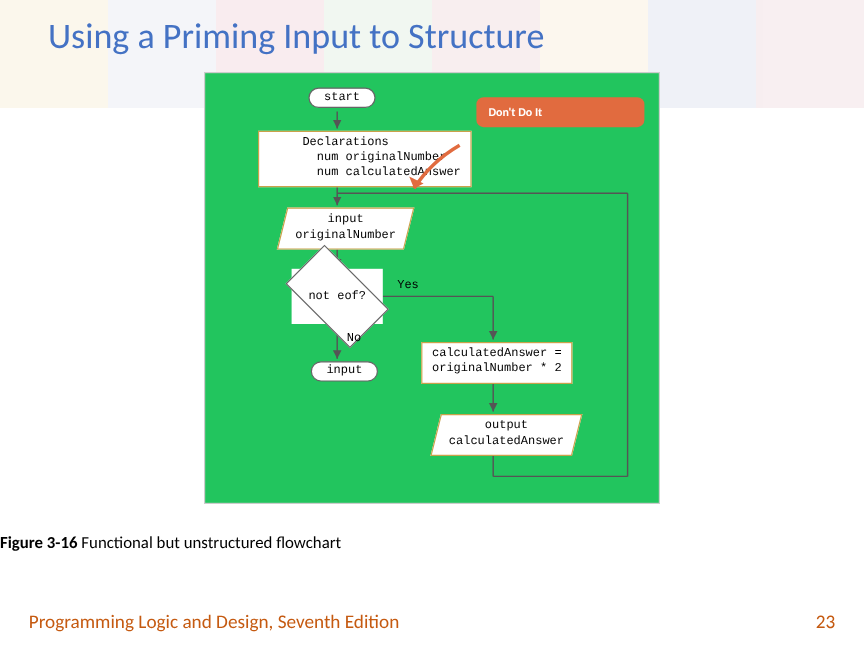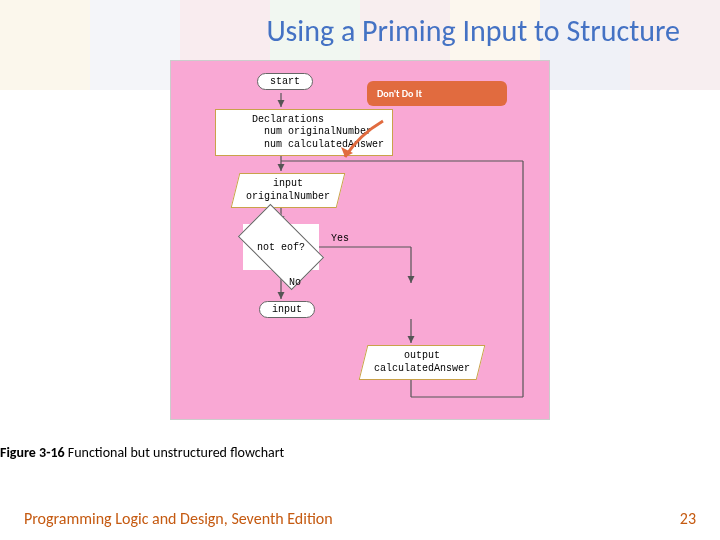--- a/index.html
+++ b/index.html
@@ -1,22 +1,22 @@
 <!DOCTYPE html>
 <html><head>
 <meta charset="utf-8">
 <style>
   * { box-sizing: border-box; margin: 0; padding: 0; }
   body { width: 720px; height: 540px; background: #fff; font-family: Calibri, Arial, sans-serif; position: relative; overflow: hidden; }
   .bg-stripes { position: absolute; top: 0; left: 0; right: 0; height: 90px; display: flex; opacity: 0.08; }
   .bg-stripes div { flex: 1; }
   .s1{background:#d0a020}.s2{background:#8090c0}.s3{background:#c02040}.s4{background:#60a060}.s5{background:#b03040}.s6{background:#e0a030}.s7{background:#4060a0}.s8{background:#a03050}
-  .title { color: #4472C4; font-size: 30px; font-weight: 400; text-align: right; padding: 12px 40px 8px; line-height: 1.25; position: relative; }
+  .title { color: #4472C4; font-size: 30px; font-weight: 400; text-align: left; padding: 12px 40px 8px; line-height: 1.25; position: relative; }
   .figure-wrap { display: flex; justify-content: center; margin-top: 2px; }
-  .figure { width: 380px; height: 360px; border: 1px solid #ccc; position: relative; background: #f9a8d4; }
+  .figure { width: 380px; height: 360px; border: 1px solid #ccc; position: relative; background: #22c55e; }
   .node { position: absolute; font-family: "Courier New", monospace; font-size: 10px; text-align: center; background: #fff; }
   .terminal { border: 1.5px solid #666; border-radius: 14px; padding: 2px 12px; }
   .rect { border: 1.5px solid #c9a24a; padding: 4px 8px; line-height: 1.25; }
   .para { border: 1.5px solid #c9a24a; padding: 4px 10px; transform: skewX(-14deg); }
   .para span { display: inline-block; transform: skewX(14deg); line-height: 1.25; }
   .diamond { width: 76px; height: 46px; border: 1.5px solid #666; transform: rotate(45deg); background:#fff; }
   .diamond span { display: block; transform: rotate(-45deg); width: 76px; text-align: center; line-height: 46px; font-size: 10px; font-family: "Courier New", monospace; }
   .callout { position: absolute; background: #E16B3F; color: #fff; border-radius: 6px; padding: 6px 10px; font-size: 10px; line-height: 1.3; width: 140px; }
   .callout .hdr { font-weight: bold; font-size: 10px; }
   .arrow-red { position: absolute; }
@@ -72,24 +72,26 @@
     <div class="node para" style="left:64px; top:112px;"><span style="white-space:pre;">input
 originalNumber</span></div>
     <div class="node" style="left:72px; top:163px;">
         <div class="diamond">
           <span>not eof?</span>
         </div>
       </div>
     <div class="lbl" style="left:160px; top:172px;">Yes</div>
     <div class="lbl" style="left:118px; top:216px;">No</div>
     <div class="node terminal" style="left:88px; top:240px;">input</div>
+    <div class="node rect" style="left:180px; top:224px; white-space:pre;">calculatedAnswer =
+originalNumber * 2</div>
     <div class="node para" style="left:192px; top:284px;"><span style="white-space:pre;">output
 calculatedAnswer</span></div>
 
-    <div class="callout" style="left:196px; top:20px;">
+    <div class="callout" style="left:226px; top:20px;">
       <div class="hdr">Don't Do It</div>
     </div>
     <svg class="arrow-red" style="left:168px; top:56px;" width="50" height="50">
       <path d="M44,4 Q20,18 6,40" stroke="#E16B3F" stroke-width="3" fill="none"></path>
       <path d="M6,40 L2,30 L14,36 Z" fill="#E16B3F"></path>
     </svg>
   </div>
 </div>
 
 <div class="caption">

